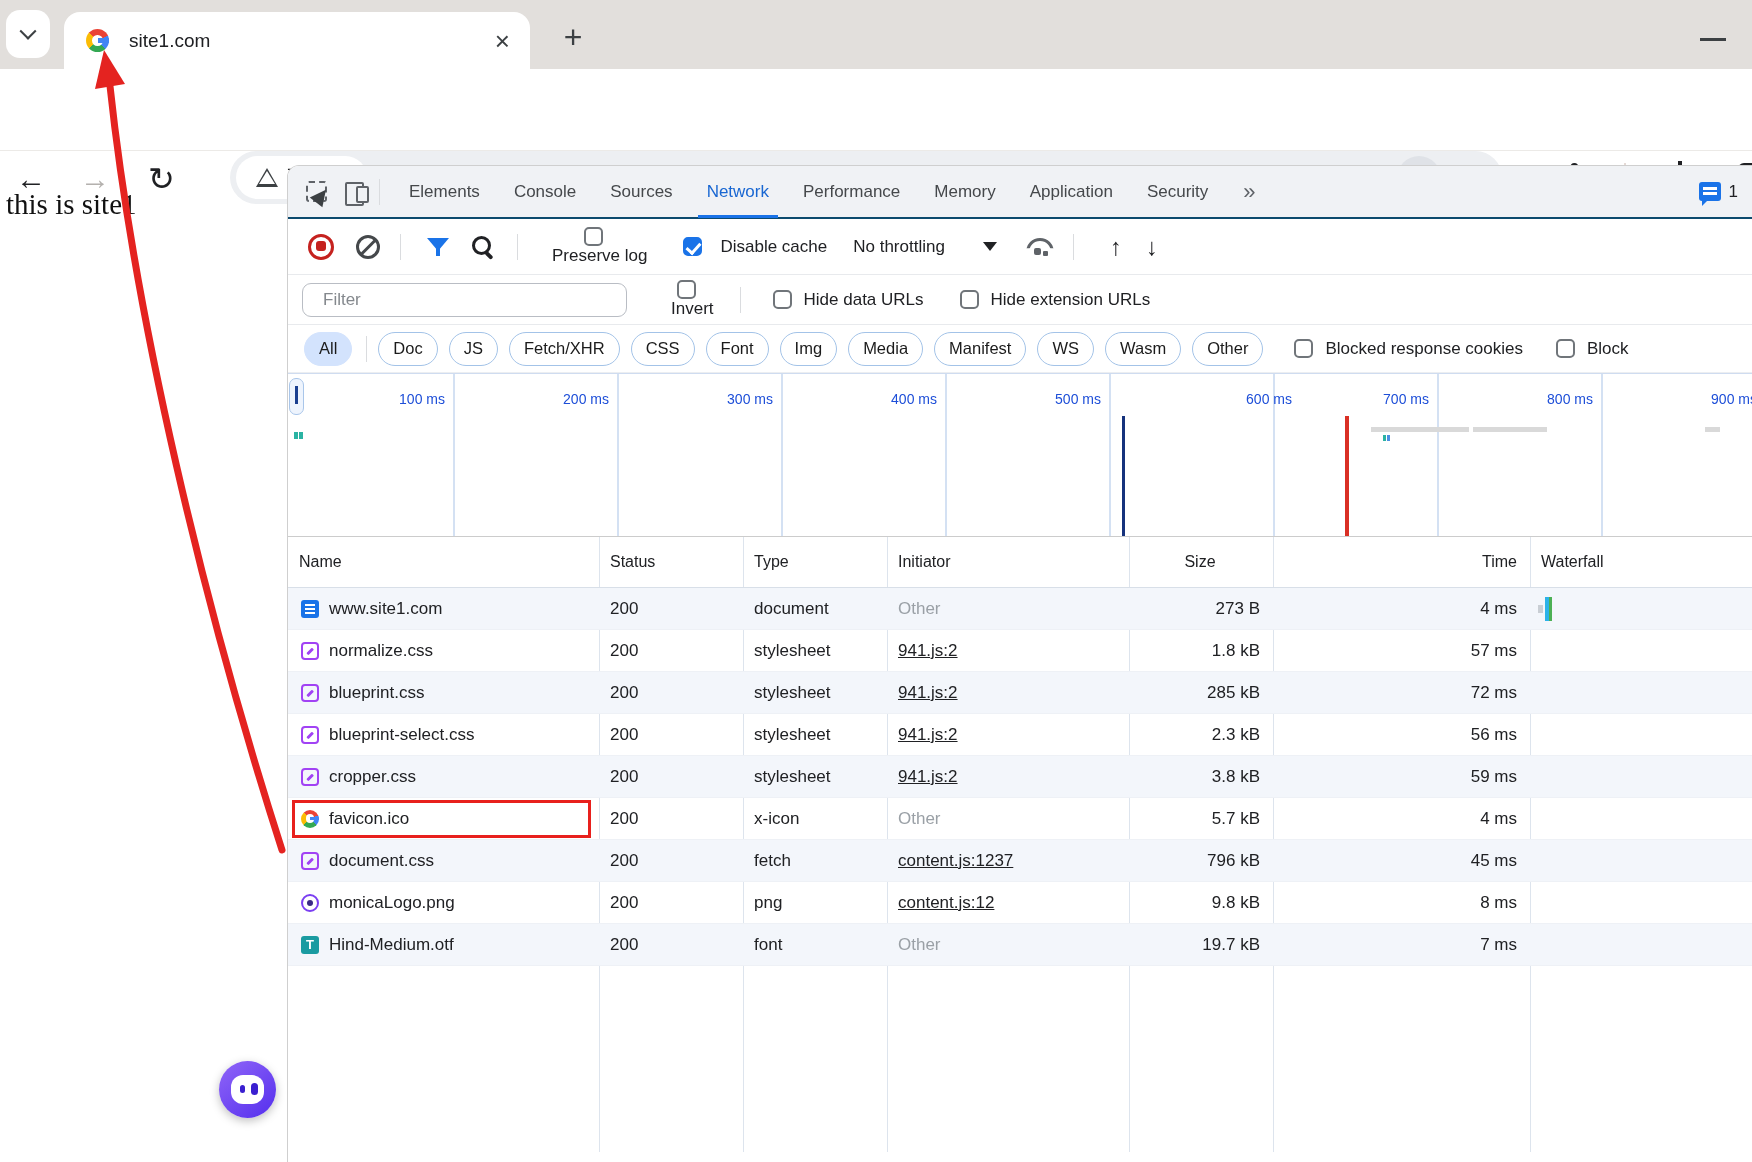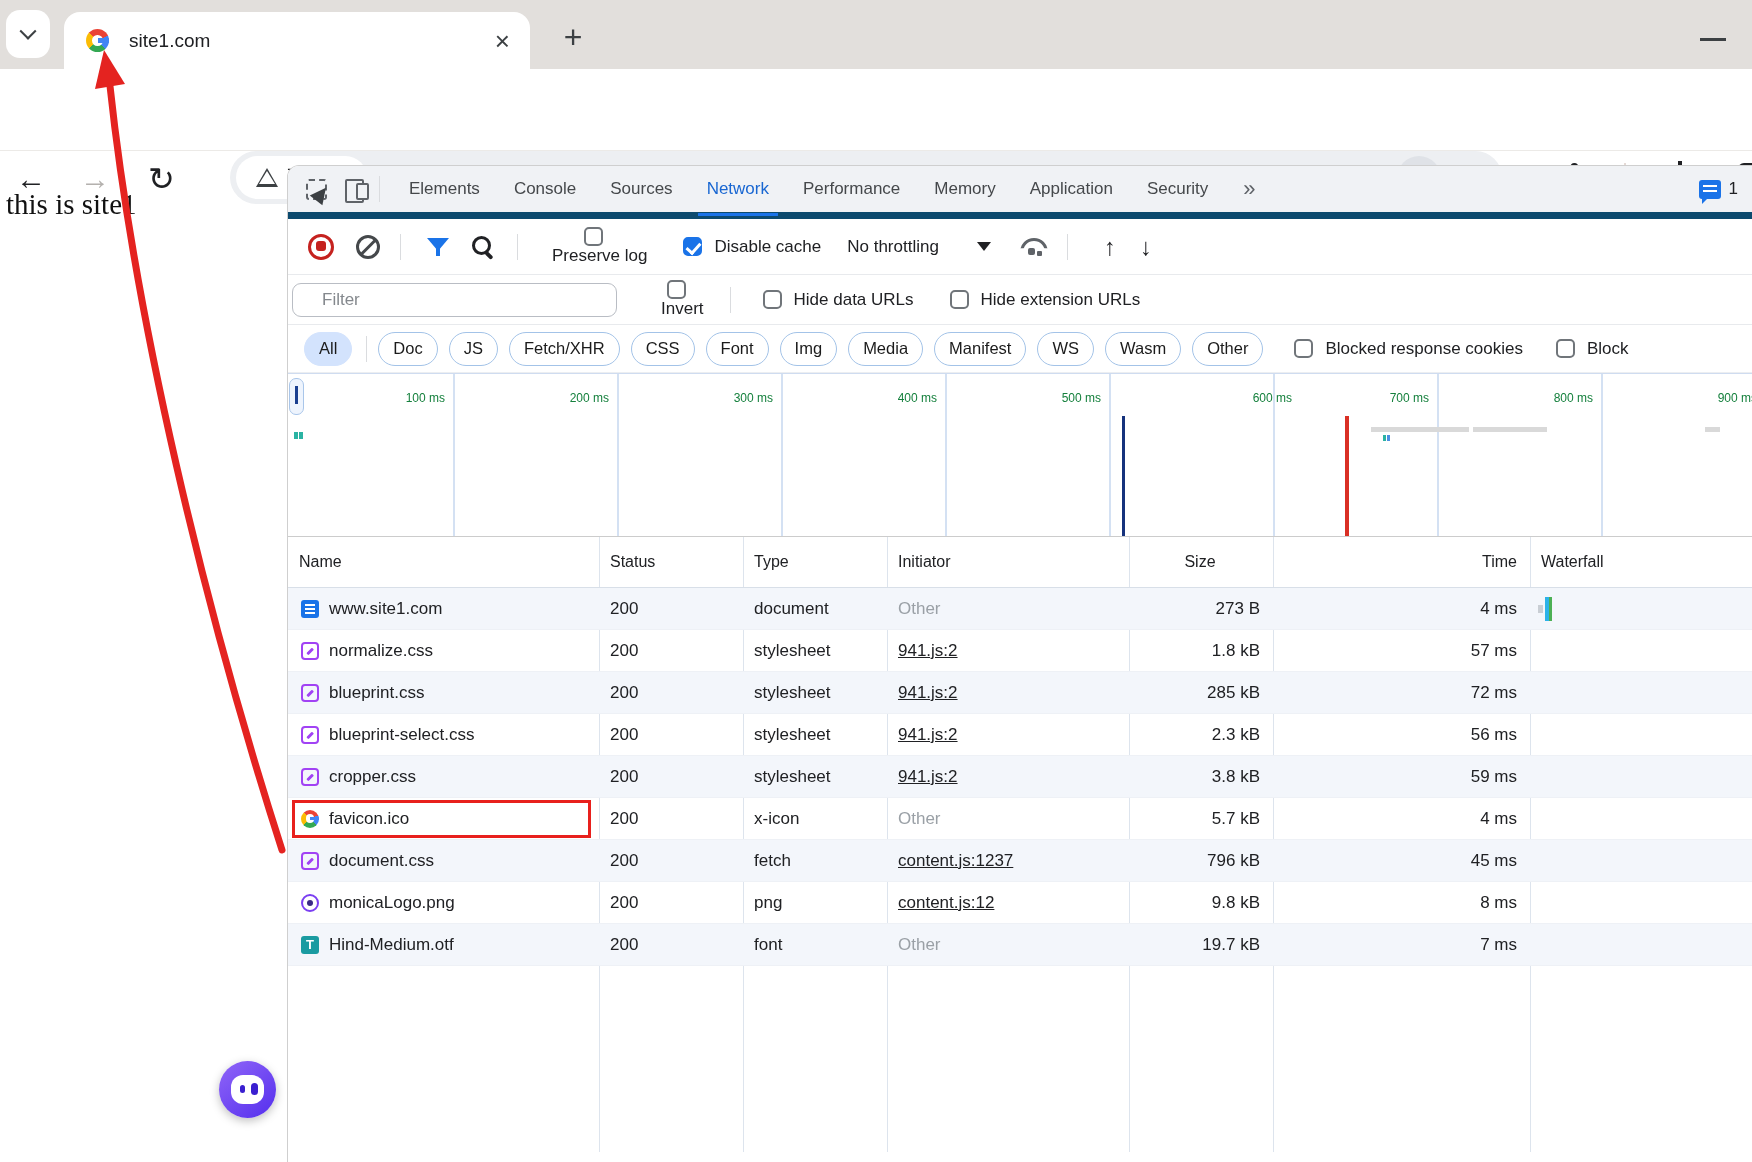--- a/index.html
+++ b/index.html
@@ -48,21 +48,21 @@
   #dl-btn .tray { position:absolute; left:3px; bottom:2px; width:26px; height:4px; background:#202124; border-radius:2px; }
   #edge-btn { position:absolute; left:1738px; top:94px; width:28px; height:28px; border:3px solid #202124; border-radius:6px; }
 
   
   #page-text { position:absolute; left:6px; top:188px; font-family:"Liberation Serif", serif; font-size:29px; color:#111; }
 
   
   #devtools { position:absolute; left:287px; top:165px; width:1465px; height:997px; background:#fff;
               border-left:1px solid #cfcfcf; border-top:1px solid #cfcfcf; border-radius:12px 0 0 0; overflow:hidden; }
   .dt-row { position:relative; width:100%; display:flex; align-items:center; }
-  #dt-tabbar { height:53px; background:#f0f2f5; border-bottom:7px solid #0c4a6e; }
+  #dt-tabbar { height:53px; background:#f0f2f5; border-bottom:2px solid #0c4a6e; }
   .dt-icon-btn { margin-left:18px; position:relative; }
   #inspect-icon { width:21px; height:21px; border:2px dashed #5f6368; border-radius:3px; }
   #inspect-icon::after { content:""; position:absolute; right:-4px; bottom:-4px; width:0; height:0;
       border-left:8px solid transparent; border-right:8px solid transparent; border-bottom:16px solid #3c4043; transform:rotate(38deg); }
   #device-icon { width:22px; height:20px; }
   #device-icon::before { content:""; position:absolute; left:0; top:0; width:15px; height:20px; border:2.5px solid #5f6368; border-radius:2px; }
   #device-icon::after { content:""; position:absolute; right:-2px; bottom:-1px; width:9px; height:13px; background:#f0f2f5; border:2.5px solid #5f6368; border-radius:2px; }
   .vdiv { width:1px; height:26px; background:#dadcdf; margin:0 12px; }
   .dt-tab { font-size:17px; color:#45484b; padding:0 17px; height:53px; display:flex; align-items:center; position:relative; }
   .dt-tab.active { color:#1967d2; }
@@ -91,34 +91,34 @@
   .cb-label { font-size:17px; color:#202124; margin-left:12px; }
   .pair { display:flex; align-items:center; }
   #throttle { font-size:17px; color:#202124; margin-left:26px; }
   .dd-arrow { width:0; height:0; border-left:7px solid transparent; border-right:7px solid transparent; border-top:9px solid #202124; margin-left:38px; }
   #netcond-icon { margin-left:28px; position:relative; width:28px; height:22px; }
   #netcond-icon::before { content:""; position:absolute; left:1px; top:2px; width:22px; height:22px; border:3px solid #5f6368; border-radius:50%; clip-path:polygon(0 0,100% 0,100% 38%,0 38%); }
   #netcond-icon::after { content:""; position:absolute; left:9px; top:12px; width:7px; height:7px; background:#5f6368; border-radius:2px; box-shadow:8px 2px 0 -1px #5f6368; }
   .io-arrow { font-size:24px; color:#202124; margin-left:24px; }
 
   #dt-filterrow { height:50px; border-bottom:1px solid #e8eaed; }
-  #filter-input { margin-left:4px; width:325px; height:34px; border:1px solid #b9bdc4; border-radius:9px; font-size:17px; padding:0 29px; color:#202124; outline:none; font-family:"Liberation Sans",sans-serif; }
+  #filter-input { margin-left:14px; width:325px; height:34px; border:1px solid #b9bdc4; border-radius:9px; font-size:17px; padding:0 20px; color:#202124; outline:none; font-family:"Liberation Sans",sans-serif; }
   #filter-input::placeholder { color:#84888d; }
 
   #dt-btnrow { height:48px; border-bottom:1px solid #eceef1; }
   .pill { height:34px; border:1.5px solid #a3c3e8; border-radius:17px; display:flex; align-items:center; padding:0 14px; font-size:16.5px; color:#1b1b1b; margin-left:11px; background:#fff; }
   .pill.active { background:#d3e3fd; border-color:#d3e3fd; margin-left:16px; }
   #btn-divider { width:1px; height:26px; background:#dadcdf; margin-left:14px; }
 
   #dt-3prow { height:51px; }
 
   
   #timeline { position:relative; height:164px; border-top:1px solid #cfdcf0; border-bottom:1px solid #cccccc; background:#fff; overflow:hidden; }
   .gridline { position:absolute; top:0; bottom:0; width:1.5px; background:#d4e1f3; }
-  .tl-label { position:absolute; top:17px; width:84px; text-align:right; font-size:12px; color:#15803d; }
+  .tl-label { position:absolute; top:17px; width:84px; text-align:right; font-size:14px; color:#1d4ed8; }
   #tl-handle { position:absolute; left:1px; top:4px; width:15px; height:37px; border:1.5px solid #a9c6ea; background:#eef4fd; border-radius:7px; }
   #tl-handle::after { content:""; position:absolute; left:5px; top:7px; width:3px; height:18px; background:#1b3f8f; }
   .tl-teal-marks { position:absolute; width:4px; height:7px; background:#2bb3a3; }
   #tl-dcl-line { position:absolute; left:834px; top:42px; bottom:0; width:3px; background:#16327c; }
   #tl-load-line { position:absolute; left:1057px; top:42px; bottom:0; width:3.5px; background:#d93025; }
   .tl-bar { position:absolute; top:53px; height:5px; background:#d9d9d9; }
   .tl-tick { position:absolute; top:61px; width:3px; height:6px; }
 
   
   #nettable { position:relative; flex:1; height:615px; }
@@ -235,21 +235,21 @@
     <div id="rec-btn"></div>
     <div id="clear-btn"></div>
     <div class="vdiv" style="margin-left:20px;"></div>
     <div id="funnel-icon"></div>
     <div id="search-icon"></div>
     <div class="vdiv" style="margin-left:22px;"></div>
     <div class="pair" style="margin-left:10px;flex-direction:column;">
       <div class="cb"></div>
       <span class="cb-label">Preserve log</span>
     </div>
-    <div class="pair" style="margin-left:36px;">
+    <div class="pair" style="margin-left:36px;gap:6px;">
       <div class="cb checked"></div>
       <span class="cb-label">Disable cache</span>
     </div>
     <span id="throttle">No throttling</span>
     <div class="dd-arrow"></div>
     <div id="netcond-icon"></div>
     <div class="vdiv" style="margin-left:20px;"></div>
     <span class="io-arrow">↑</span>
     <span class="io-arrow">↓</span>
   </div>

